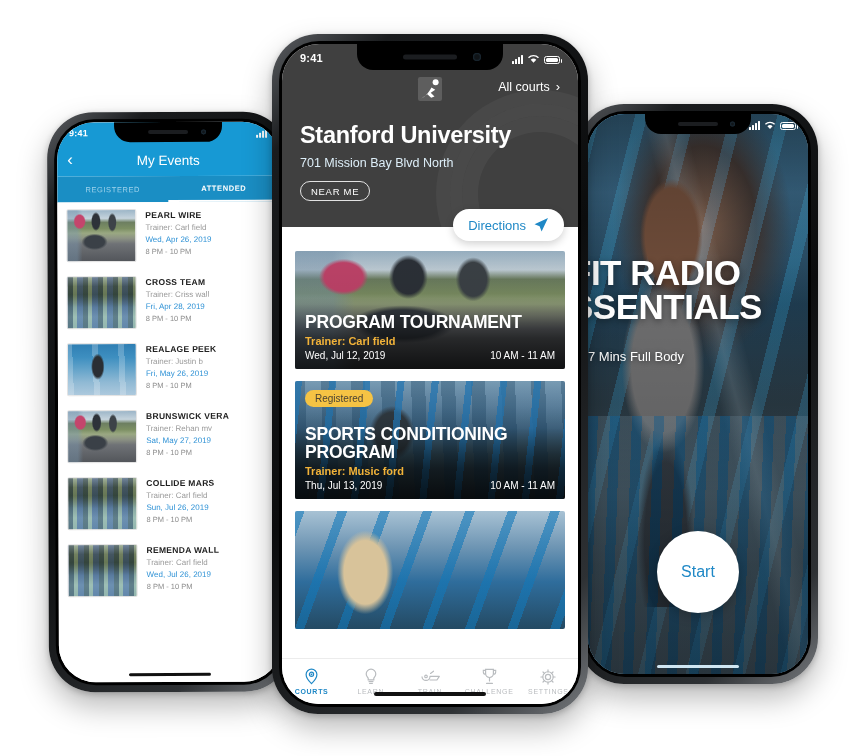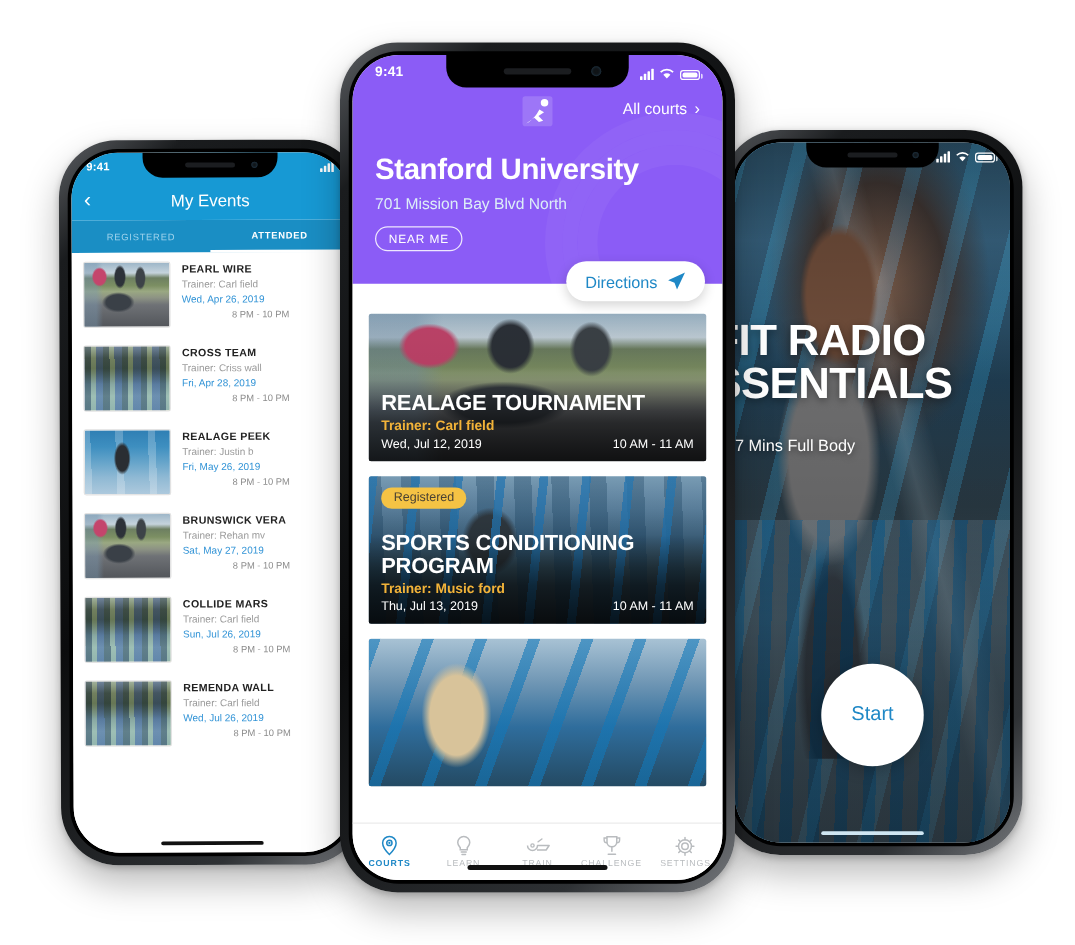--- a/index.html
+++ b/index.html
@@ -93,21 +93,21 @@
   .lp-row { display: flex; gap: 9px; padding: 7px 8px 7px 9px; align-items: flex-start; }
   .lp-thumb {
     width: 70px; height: 53px; flex: none; border-radius: 2px;
     background-size: cover; background-position: center;
     border: 1px solid #e2e2e2;
   }
   .lp-meta { min-width: 0; flex: 1; padding-top: 1px; }
   .lp-name { font-size: 8.5px; font-weight: bold; color: #222; letter-spacing: .3px; }
   .lp-trainer { font-size: 8px; color: #9a9a9a; margin-top: 3px; }
   .lp-date { font-size: 8px; color: #3193d6; margin-top: 3px; }
-  .lp-time { font-size: 7.5px; color: #8b8b8b; margin-top: 2.5px; text-align: center; }
+  .lp-time { font-size: 7.5px; color: #8b8b8b; margin-top: 2.5px; }
   .lp-scroll {
     position: absolute; right: 2px; top: 92px; width: 2px; height: 150px;
     background: #b9b9b9; border-radius: 2px; z-index: 30;
   }
 
   
   #phone-right { left: 578px; top: 104px; width: 240px; height: 580px; }
   #phone-right .notch { width: 106px; height: 20px; }
   #phone-right .notch .speaker { width: 40px; }
   #phone-right .notch .cam { right: 16px; width: 5px; height: 5px; }
@@ -174,21 +174,21 @@
 
   
   #phone-center { left: 272px; top: 34px; width: 316px; height: 680px; z-index: 20; }
   #phone-center .notch { width: 146px; height: 26px; }
   #phone-center .notch .speaker { width: 54px; height: 5px; }
   #phone-center .notch .cam { right: 22px; width: 8px; height: 8px; }
   #phone-center .homebar { width: 112px; bottom: 8px; }
   #phone-center .statusbar { height: 28px; padding: 0 18px; color: #fff; font-size: 11px; }
 
   .cp-head {
-    background: #8b5cf6; position: relative; padding: 28px 18px 0; overflow: hidden;
+    background: #404040; position: relative; padding: 28px 18px 0; overflow: hidden;
     height: 183px;
   }
   .cp-rings {
     position: absolute; right: -52px; top: 60px; width: 180px; height: 180px;
     border-radius: 50%; border: 12px solid rgba(255,255,255,.05);
     box-shadow: 0 0 0 14px rgba(255,255,255,.045), inset 0 0 0 16px rgba(255,255,255,.045);
   }
   .cp-topbar { display: flex; align-items: center; justify-content: center; height: 34px; position: relative; }
   .cp-logo { width: 30px; height: 30px; }
   .cp-allcourts {
@@ -514,21 +514,21 @@
           <svg width="16" height="16" viewBox="0 0 16 16">
             <path d="M15 1 L1.5 7.2 L6.6 9.2 L8.6 14.5 Z" fill="#1f88c6"></path>
           </svg>
         </div>
 
         <div class="cp-body" id="cp-cards">
             <div class="cp-card img-park">
               <div class="img-park-in"></div>
               <div class="ov"></div>
               <div class="cp-card-txt">
-                <div class="cp-card-title"><span>REALAGE TOURNAMENT</span></div>
+                <div class="cp-card-title"><span>PROGRAM TOURNAMENT</span></div>
                 <div class="cp-card-trainer">Trainer: Carl field</div>
                 <div class="cp-card-foot">
                   <span class="cp-card-date">Wed, Jul 12, 2019</span>
                   <span class="cp-card-time">10 AM - 11 AM</span>
                 </div>
               </div>
             </div>
             <div class="cp-card img-gym">
               <div class="img-gym-in"></div>
               <div class="ov"></div>

